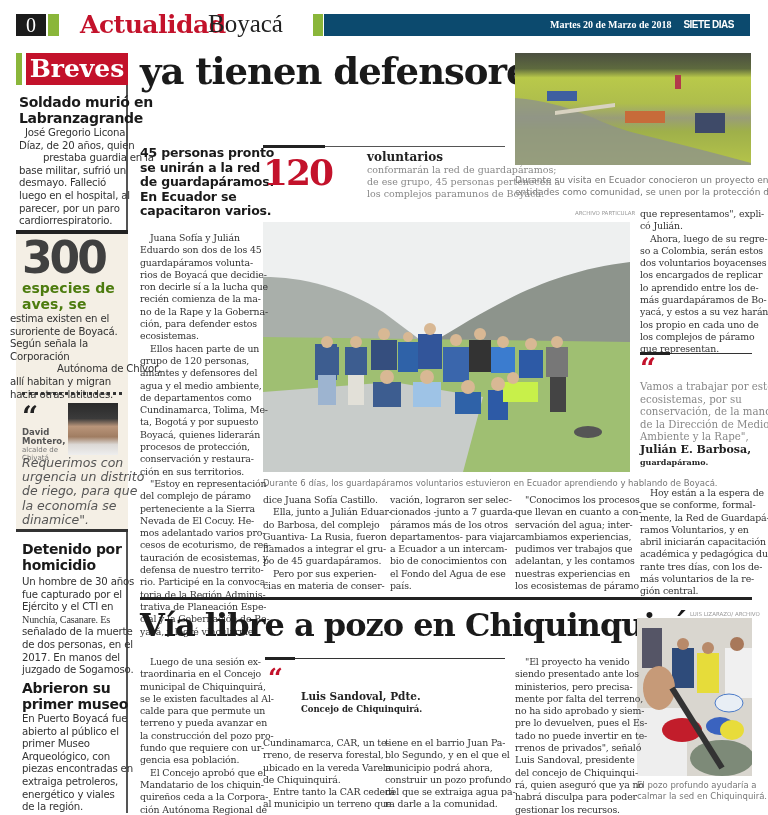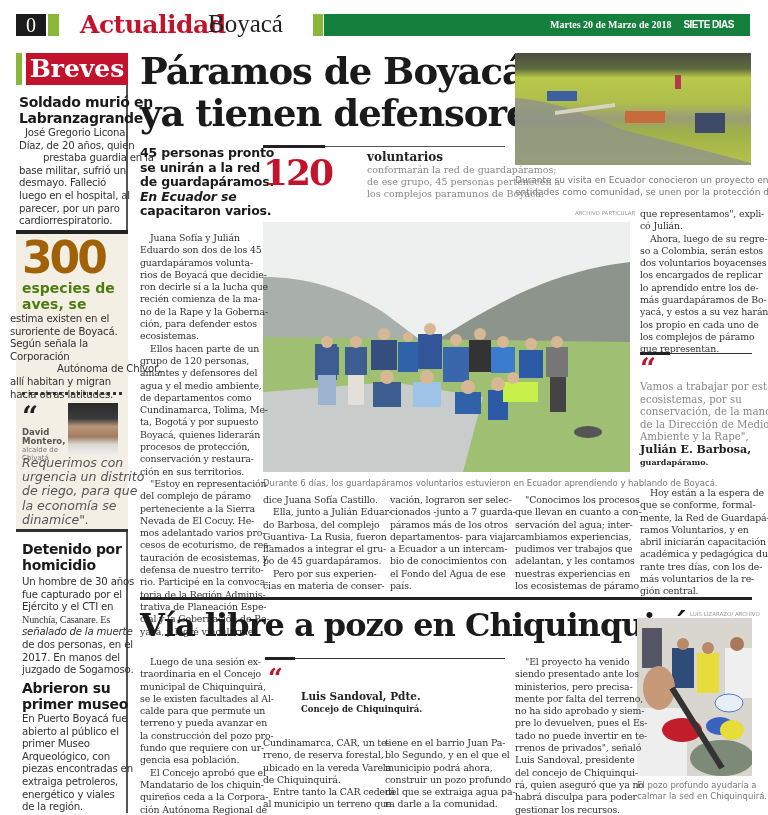--- a/index.html
+++ b/index.html
@@ -5,31 +5,31 @@
 *{margin:0;padding:0;box-sizing:border-box}
 body{width:768px;height:815px;background:#fff;position:relative;overflow:hidden;font-family:"DejaVu Serif",serif;color:#333}
 .abs{position:absolute}
 
 #pgnum{left:16px;top:14px;width:30px;height:22px;background:#1b1b1b;color:#fff;font:20px "Liberation Serif",serif;text-align:center;line-height:22px}
 .gbar{background:#8ab63a}
 #g1{left:48px;top:14px;width:11px;height:22px}
 #sect{left:80px;top:10px;font:bold 25px "DejaVu Serif",serif;color:#c3122b;letter-spacing:-0.5px}
 #sect2{left:208px;top:10px;font:25px "Liberation Serif",serif;color:#222}
 #g2{left:313px;top:14px;width:10px;height:22px}
-#redbar{left:324px;top:14px;width:426px;height:22px;background:#15803d;color:#fff;font:bold 10px "Liberation Serif",serif;text-align:right;padding-right:16px;line-height:22px}
+#redbar{left:324px;top:14px;width:426px;height:22px;background:#0c4a6e;color:#fff;font:bold 10px "Liberation Serif",serif;text-align:right;padding-right:16px;line-height:22px}
 #redbar .brand{font-family:"Liberation Sans",sans-serif;margin-left:12px;letter-spacing:-0.5px}
 
 #sb{left:16px;top:53px;width:112px;height:760px;border-right:2px solid #555}
 #g3{left:16px;top:53px;width:6px;height:32px}
 #breves{left:26px;top:53px;width:102px;height:32px;background:#c3122b;color:#fff;font:bold 25px "DejaVu Serif",serif;text-align:center;line-height:32px}
 .sbh{font:bold 14px "DejaVu Sans",sans-serif;color:#1a1a1a;line-height:16px;letter-spacing:-0.3px}
 .sbt{font:10.2px "DejaVu Sans",sans-serif;color:#333;line-height:12.6px;letter-spacing:-0.2px}
 #rule1{left:16px;top:230px;width:112px;height:4px;background:#222}
 #beige{left:16px;top:234px;width:112px;height:295px;background:#f4efe5}
-#n300{left:22px;top:234px;font:bold 44px "DejaVu Sans",sans-serif;color:#a16207;letter-spacing:-3px;line-height:48px}
+#n300{left:22px;top:234px;font:bold 44px "DejaVu Sans",sans-serif;color:#404040;letter-spacing:-3px;line-height:48px}
 #esp{left:22px;top:280px;font:bold 14px "DejaVu Sans",sans-serif;color:#4d7c0f;line-height:16px}
 #dots{left:22px;top:392px;width:100px;border-top:3px dotted #333}
 #q1{left:22px;top:405px;font:bold 28px "DejaVu Serif",serif;color:#222;line-height:24px}
 #dm{left:22px;top:428px;font:bold 8.5px "DejaVu Sans",sans-serif;color:#555;line-height:9px}
 #dm2{left:22px;top:447px;font:7px "DejaVu Sans",sans-serif;color:#777;line-height:7.5px}
 #photo1{left:68px;top:403px;width:50px;height:52px;background:linear-gradient(#2a2a2a 0%,#3b3b3b 30%,#b9957a 45%,#a07d62 65%,#dcd9d6 80%,#eee 100%)}
 #quo1{left:22px;top:456px;font:italic 12.5px "DejaVu Sans",sans-serif;color:#555;line-height:14.2px}
 #rule2{left:16px;top:529px;width:112px;height:3px;background:#333}
 
 #h1{left:140px;top:50px;font:bold 37px "DejaVu Serif",serif;color:#1a1a1a;line-height:42px;letter-spacing:-1px}
@@ -142,49 +142,48 @@
 
 <div class="abs sbh" style="left:22px;top:541px">
     <div style="white-space: nowrap;">Detenido por</div>
     <div style="white-space: nowrap;">homicidio</div>
   </div>
 <div class="abs sbt" style="left:22px;top:576px">
     <div style="white-space: nowrap;">Un hombre de 30 años</div>
     <div style="white-space: nowrap;">fue capturado por el</div>
     <div style="white-space: nowrap;">Ejército y el CTI en</div>
     <div style="white-space: nowrap; font-family: Liberation Serif, serif;">Nunchía, Casanare. Es</div>
-    <div style="white-space: nowrap; font-style: italic;">señalado de la muerte</div>
+    <div style="white-space: nowrap;">señalado de la muerte</div>
     <div style="white-space: nowrap;">de dos personas, en el</div>
     <div style="white-space: nowrap;">2017. En manos del</div>
     <div style="white-space: nowrap;">juzgado de Sogamoso.</div>
   </div>
 <div class="abs sbh" style="left:22px;top:680px">
     <div style="white-space: nowrap;">Abrieron su</div>
     <div style="white-space: nowrap;">primer museo</div>
   </div>
 <div class="abs sbt" style="left:22px;top:713px">
     <div style="white-space: nowrap;">En Puerto Boyacá fue</div>
     <div style="white-space: nowrap;">abierto al público el</div>
     <div style="white-space: nowrap;">primer Museo</div>
     <div style="white-space: nowrap;">Arqueológico, con</div>
     <div style="white-space: nowrap;">piezas encontradas en</div>
     <div style="white-space: nowrap;">extraiga petroleros,</div>
     <div style="white-space: nowrap;">energético y viales</div>
     <div style="white-space: nowrap;">de la región.</div>
   </div>
 
 <div class="abs" id="h1">
-    <div style="white-space: nowrap;">Páramos de Boyacá</div>
     <div style="white-space: nowrap;">ya tienen defensores</div>
   </div>
 <div class="abs" id="deck">
     <div style="white-space: nowrap;">45 personas pronto</div>
     <div style="white-space: nowrap;">se unirán a la red</div>
     <div style="white-space: nowrap;">de guardapáramos.</div>
-    <div style="white-space: nowrap; font-style: italic;">En Ecuador se</div>
+    <div style="white-space: nowrap;">En Ecuador se</div>
     <div style="white-space: nowrap;">capacitaron varios.</div>
   </div>
 
 <div class="abs" id="photo2">
   <svg width="236" height="112">
     <path d="M0,45 C60,50 80,70 120,80 C160,90 200,100 236,110 L236,112 L0,112 Z" fill="#8f948a" opacity="0.8"></path>
     <path d="M40,58 L100,50 L100,54 L40,62 Z" fill="#d8d2c0"></path>
     <rect x="32" y="38" width="30" height="10" fill="#3e5fa0"></rect>
     <rect x="110" y="58" width="40" height="12" fill="#c76b3a"></rect>
     <rect x="180" y="60" width="30" height="20" fill="#3e4a68"></rect>

